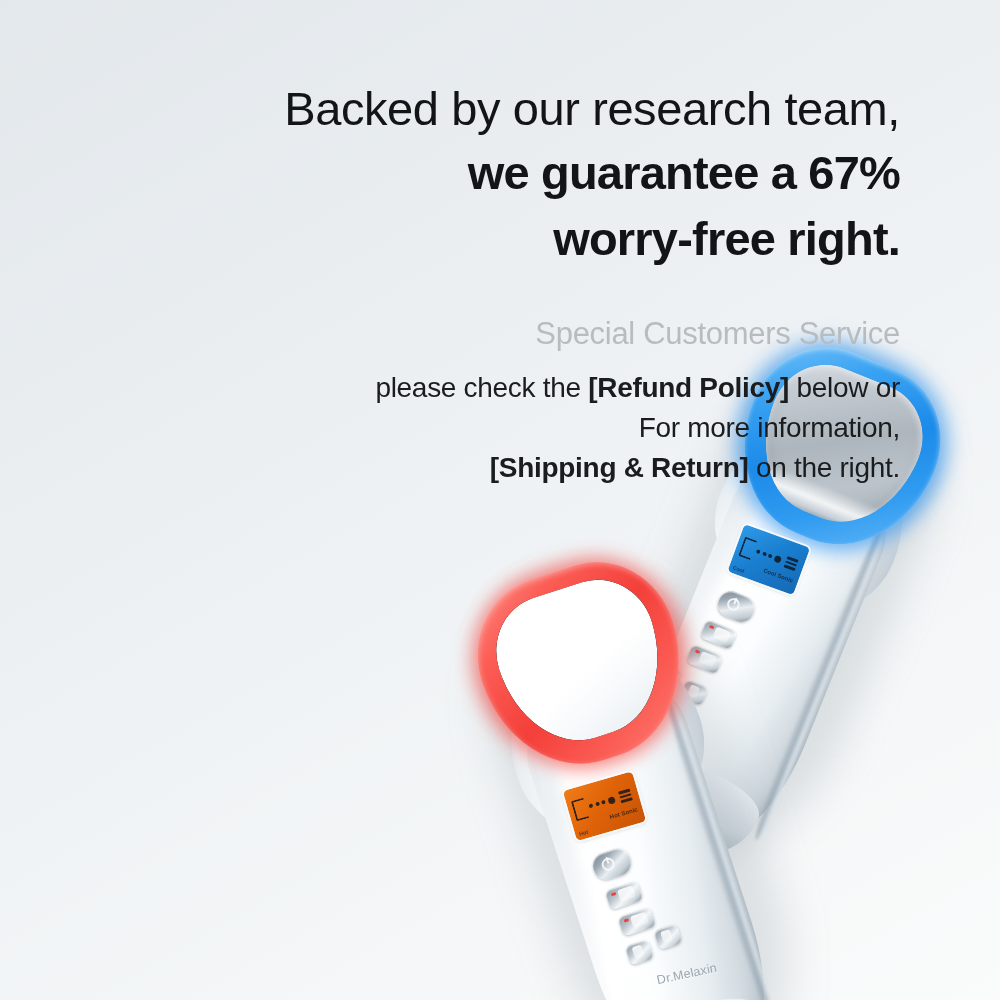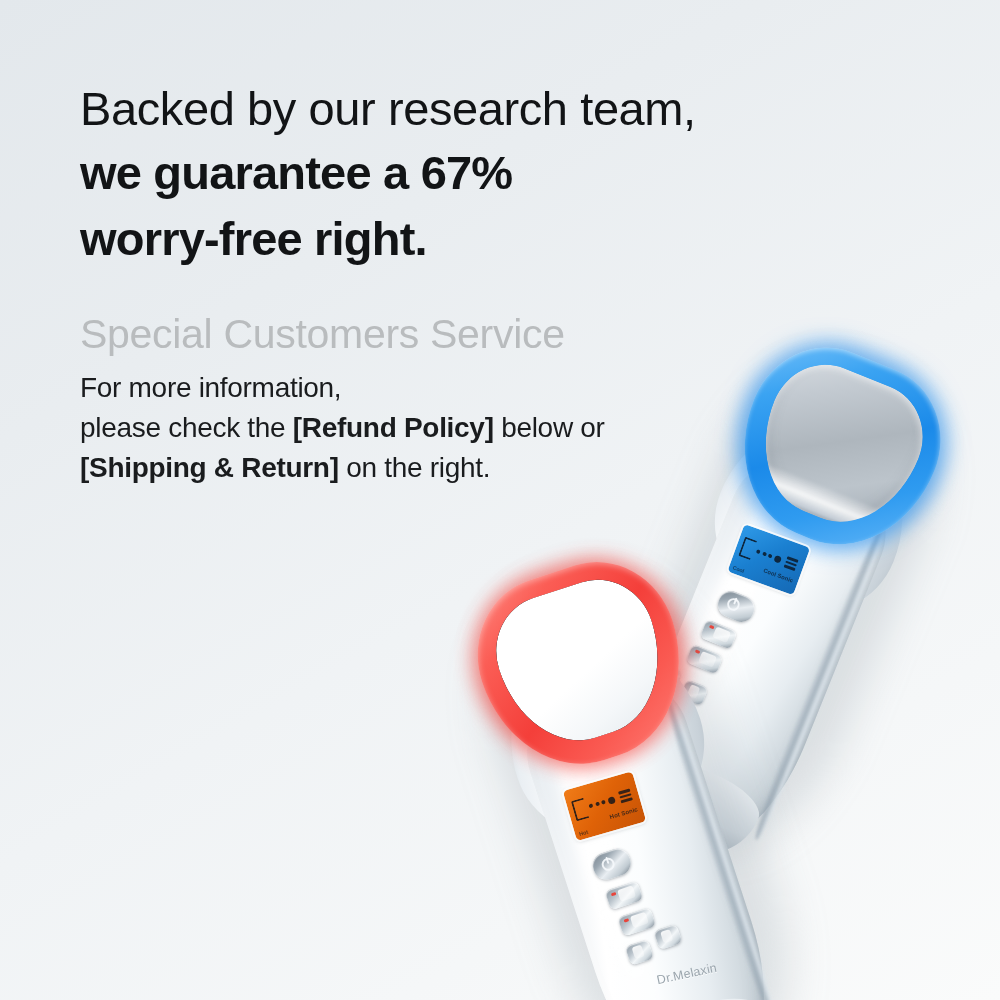--- a/index.html
+++ b/index.html
@@ -21,20 +21,21 @@
     overflow: hidden;
   }
 
   
   .text-block {
     position: absolute;
     left: 80px;
     top: 78px;
     width: 820px;
     z-index: 40;
+    text-align: right;
   }
 
   .headline { margin: 0; }
 
   .hl-line {
     display: block;
     color: #121416;
     letter-spacing: -0.4px;
     white-space: nowrap;
   }
@@ -46,21 +47,21 @@
   .hl-2, .hl-3 {
     font-size: 47px;
     font-weight: 700;
     line-height: 66px;
     letter-spacing: -0.8px;
   }
 
   .sub-head {
     margin: 0;
     padding-top: 40px;
-    font-size: 41px;
+    font-size: 31px;
     font-weight: 300;
     color: #b9bcbe;
     letter-spacing: -0.3px;
     line-height: 44px;
   }
 
   .body-copy {
     margin: 0;
     padding-top: 12px;
     font-size: 28px;
@@ -410,22 +411,22 @@
 
     <h1 class="headline">
       <span class="hl-line hl-1">Backed by our research team,</span>
       <span class="hl-line hl-2">we guarantee a 67%</span>
       <span class="hl-line hl-3">worry-free right.</span>
     </h1>
 
     <p class="sub-head">Special Customers Service</p>
 
     <p class="body-copy">
+      <span class="body-line"><span>please check the </span><span class="em">[Refund Policy]</span><span> below or</span></span>
       <span class="body-line">For more information,</span>
-      <span class="body-line"><span>please check the </span><span class="em">[Refund Policy]</span><span> below or</span></span>
       <span class="body-line"><span class="em">[Shipping &amp; Return]</span><span> on the right.</span></span>
     </p>
 
   </div>
 
   <div class="devices">
 
     <div class="device" id="device-blue">
       <div class="dev-shadow"></div>
       <div class="dev-body">

